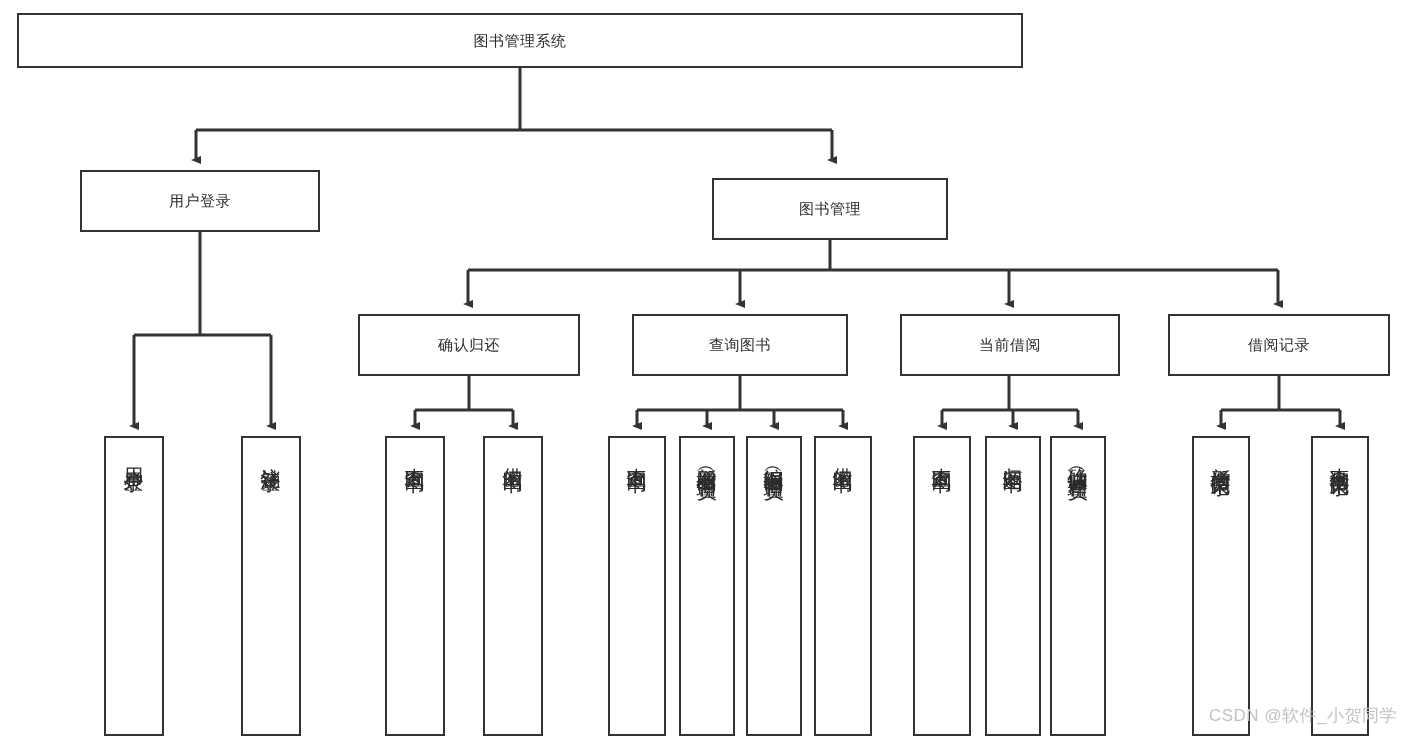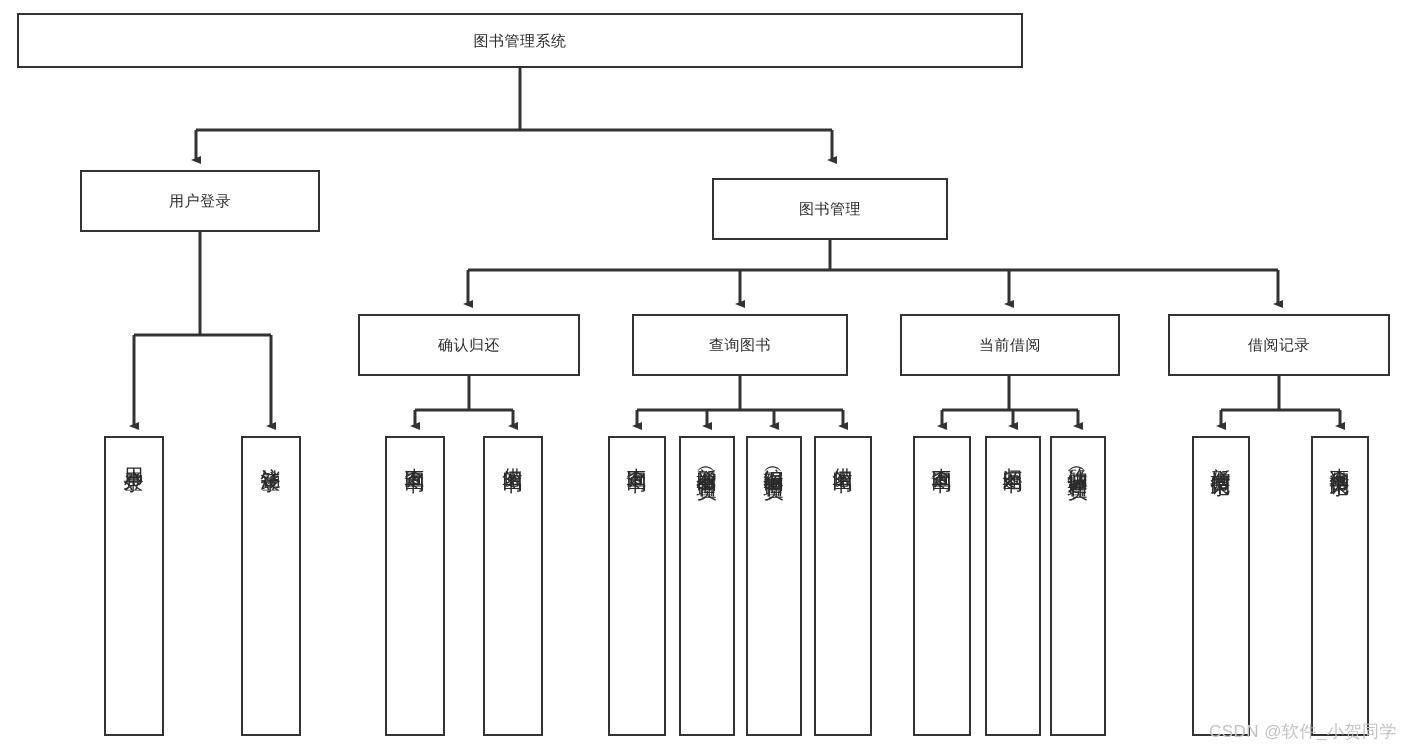--- a/index.html
+++ b/index.html
@@ -48,21 +48,21 @@
     writing-mode: vertical-rl;
     text-orientation: upright;
     font-size: 20px;
     letter-spacing: 2px;
     line-height: 1;
     white-space: nowrap;
   }
   .watermark {
     position: absolute;
     right: 8px;
-    bottom: 4px;
+    bottom: 20px;
     font-size: 17px;
     color: #c2c2c2;
     white-space: nowrap;
     letter-spacing: 0.5px;
     pointer-events: none;
     margin-left: 45px;
   }
 </style>
 </head>
 <body>

